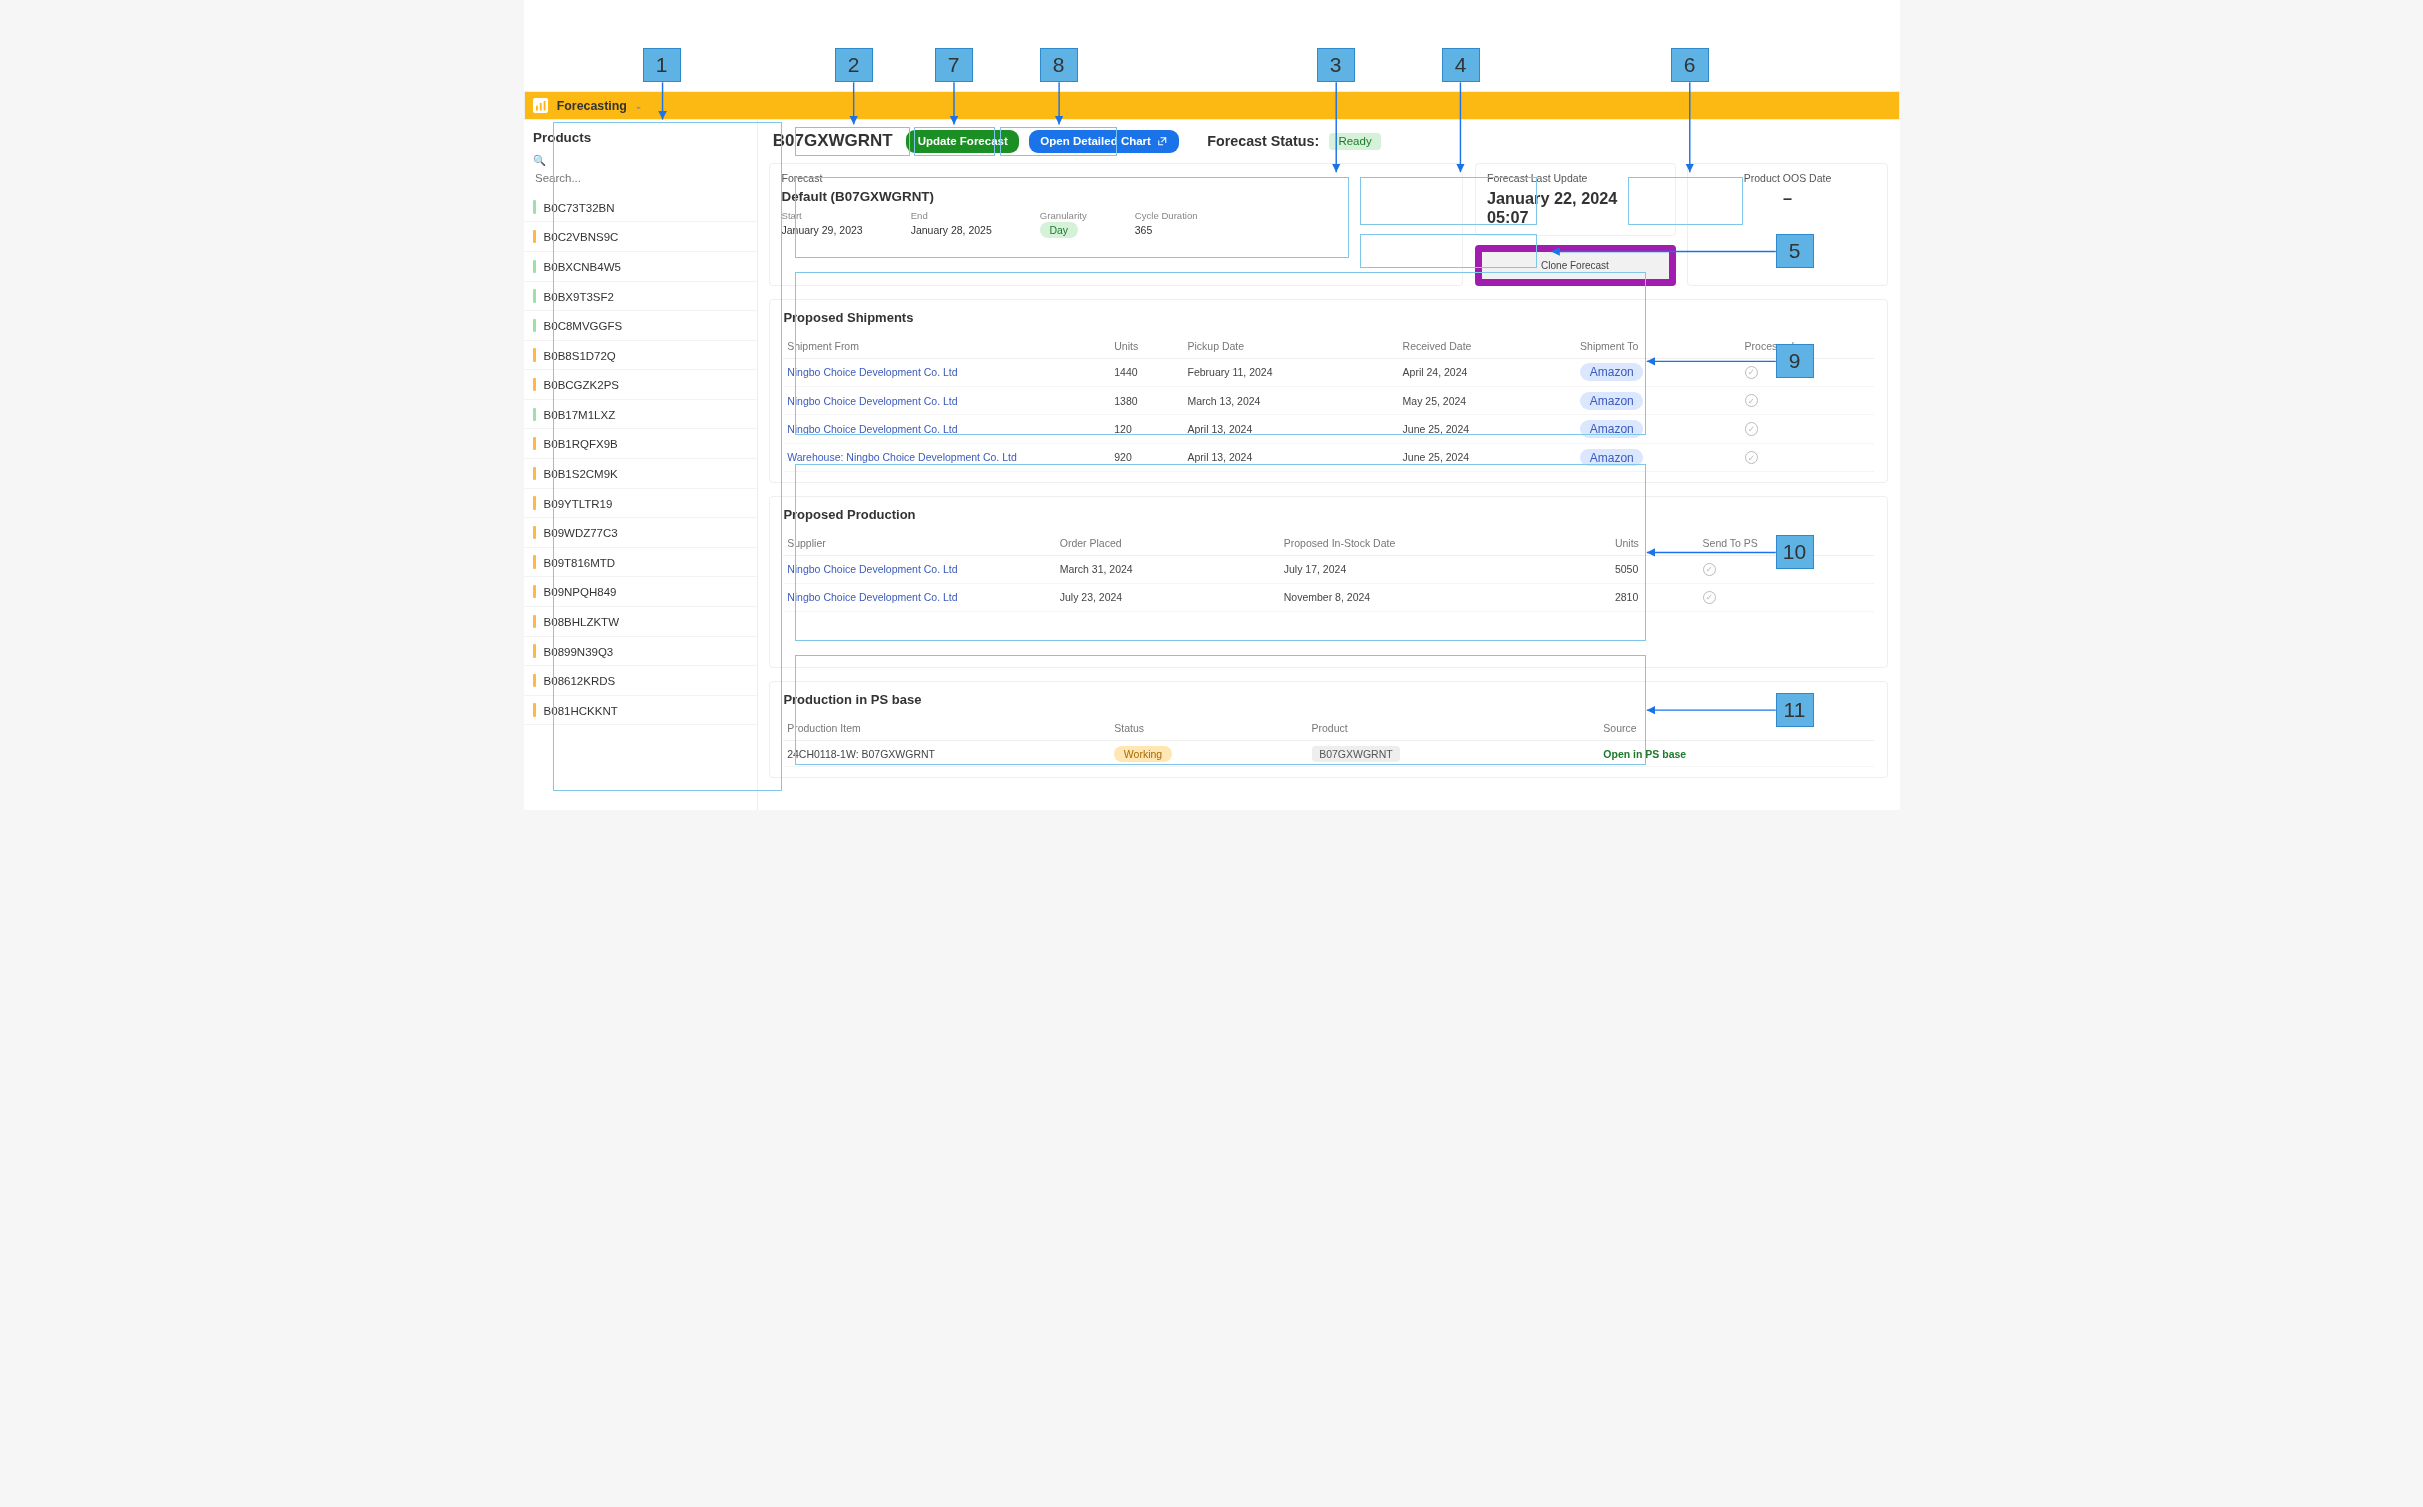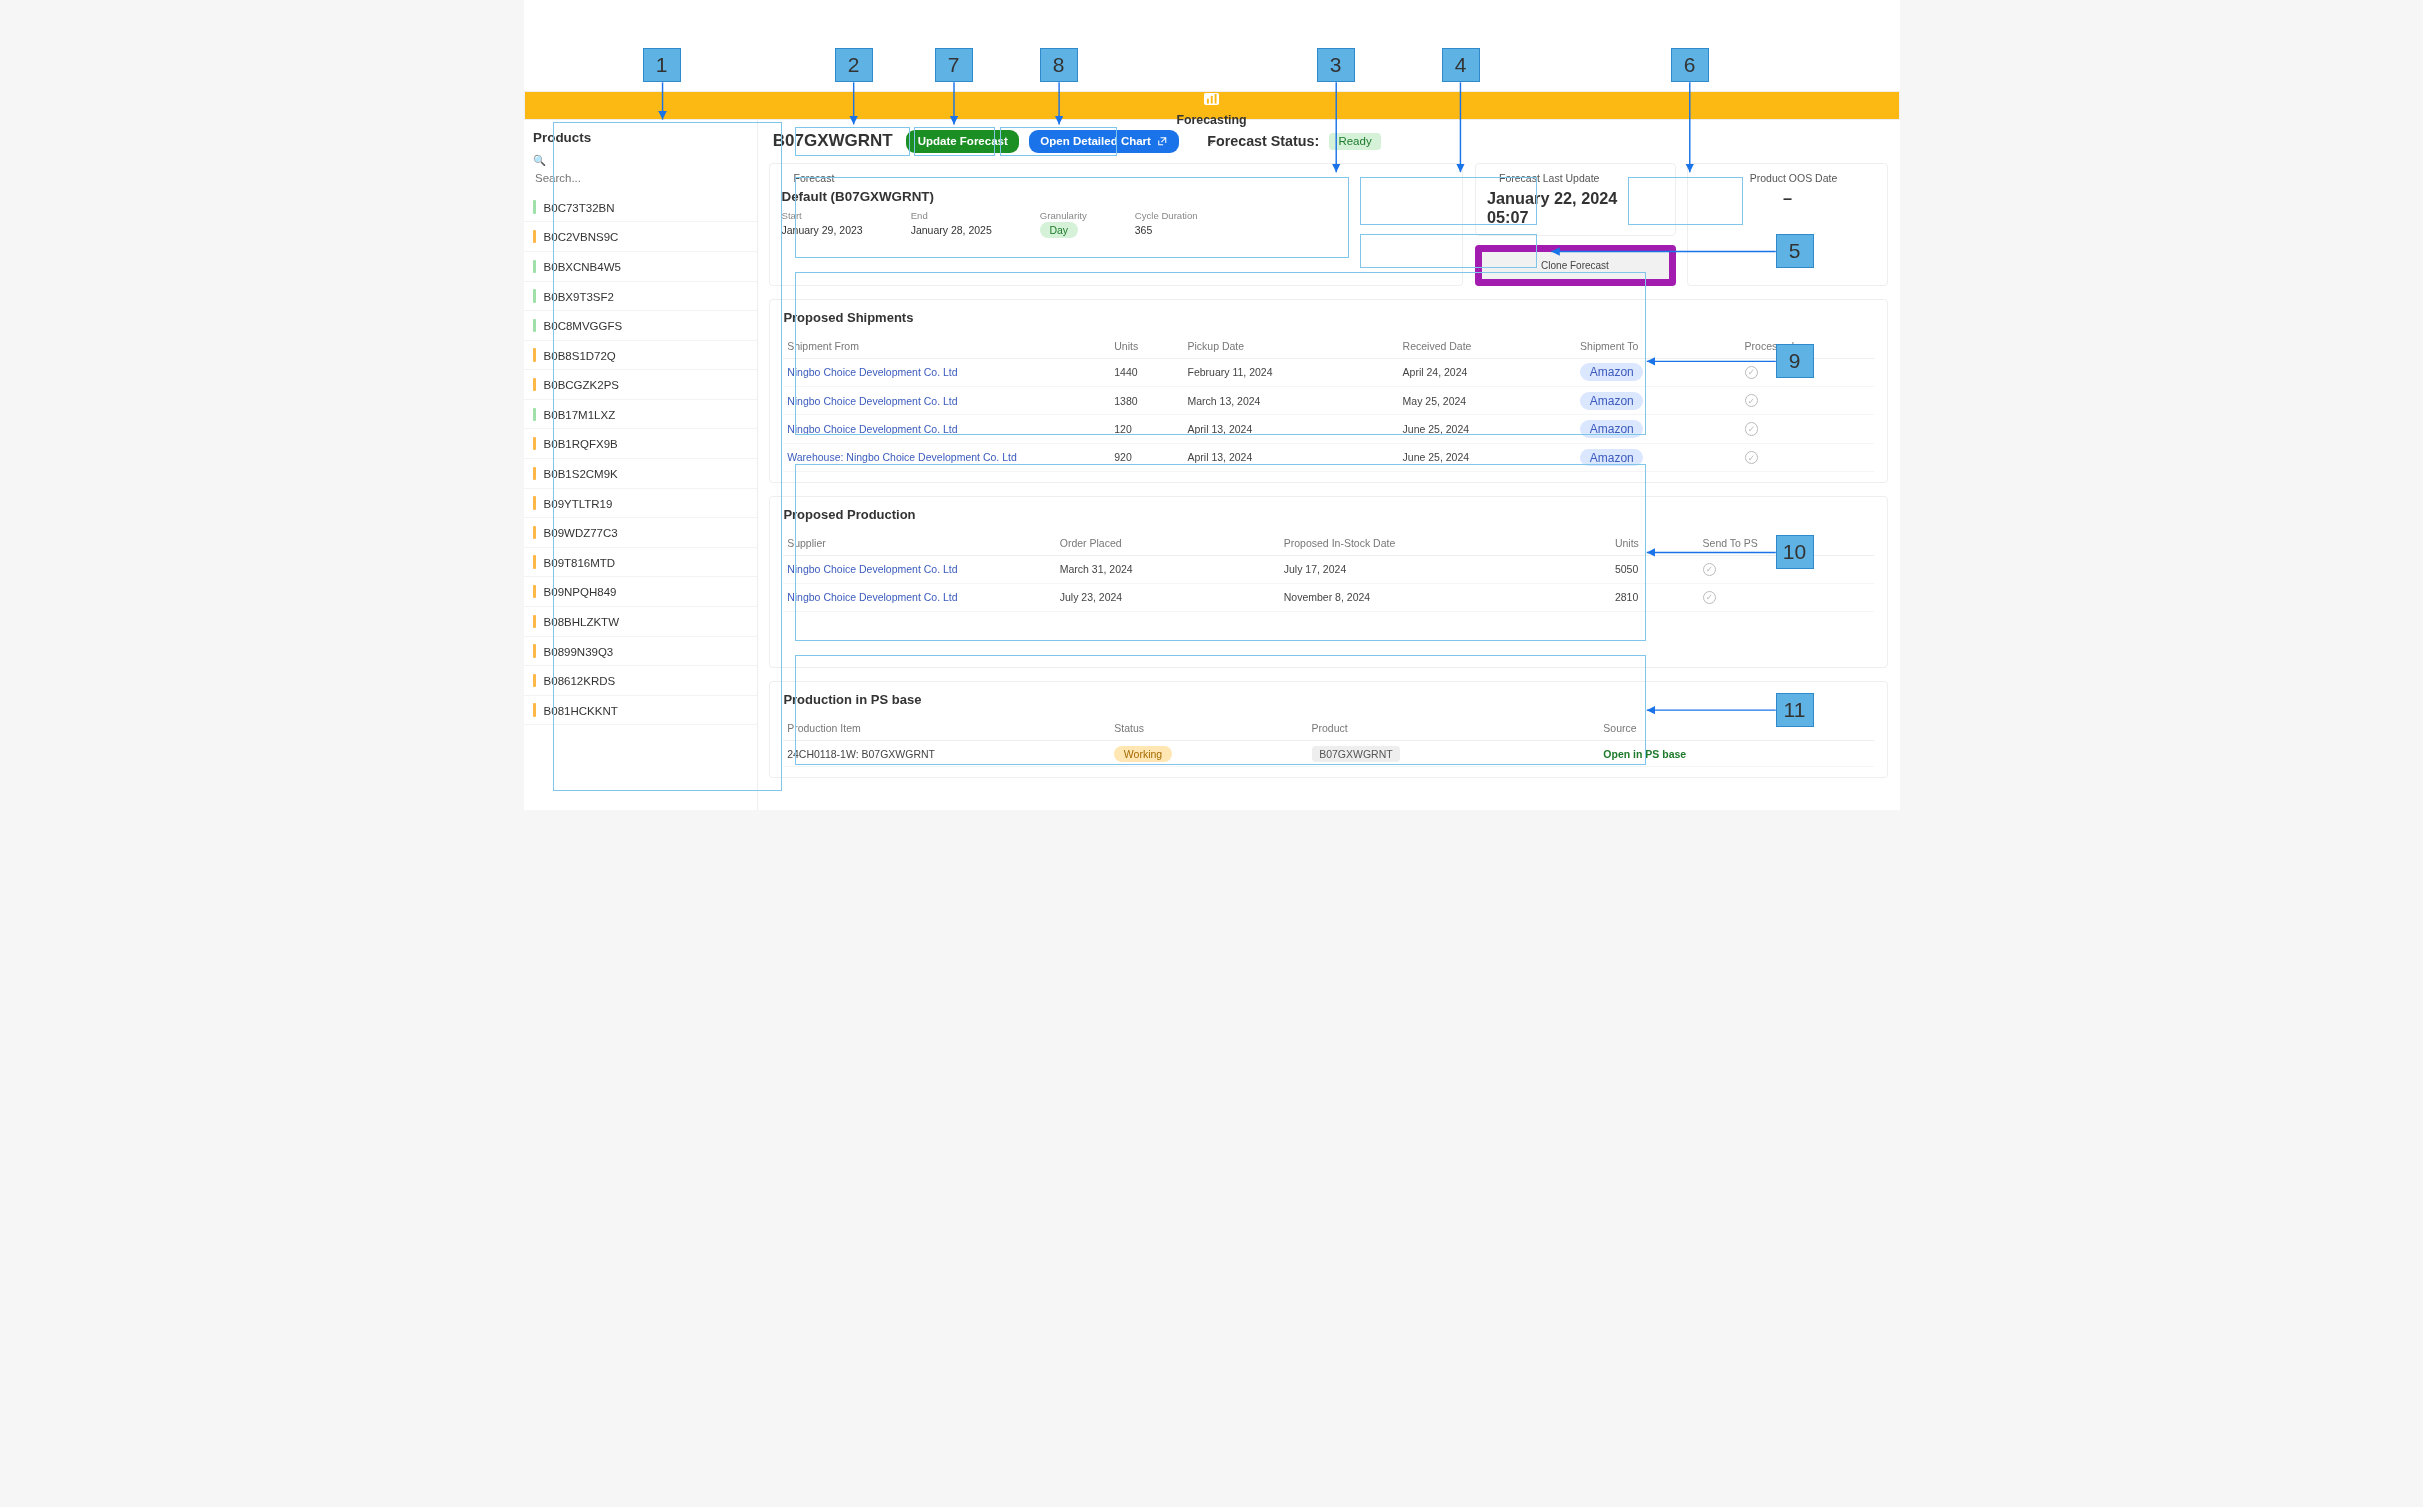--- a/index.html
+++ b/index.html
@@ -5,21 +5,21 @@
     * { box-sizing: border-box; margin: 0; padding: 0; }
     body { font-family: -apple-system, BlinkMacSystemFont, "Segoe UI", Arial, sans-serif; background: #f6f6f6; color: #333; }
     .app { width: 1376px; margin: 0 auto; background:#fff; position: relative; }
 
     
     .annot { position: absolute; width: 38px; height: 34px; background: #5eb3e4; border: 1.9px solid #2f8acb; display: flex; align-items: center; justify-content: center; font-size: 21px; font-weight: 400; }
     .arrow { position: absolute; pointer-events: none; }
     .highlight-box { position: absolute; border: 1.9px solid #7fc6ea; pointer-events: none; }
 
     
-    .hdr { height: 29px; background: #fdb913; display: flex; align-items: center; padding: 0 7.6px; gap: 7.6px; border: 1px solid #eee; flex-direction: column; }
+    .hdr { height: 29px; background: #fdb913; display: flex; align-items: center; padding: 0 7.6px; gap: 7.6px; border: 1px solid #eee; }
     .hdr-icon { width: 17px; height: 17px; background: #fff; border: 1.9px solid #fdb913; border-radius: 2.9px; display: flex; align-items: center; justify-content: center; }
     .hdr-title { font-weight: 700; font-size: 12.4px; }
     .hdr-caret { font-size: 9.6px; color: #888; }
 
     .body { display: flex; }
 
     
     .sidebar { width: 234px; flex-shrink: 0; border-right: 1px solid #eee; }
     .sb-title { font-weight: 700; padding: 9.6px 9.6px 5.7px; font-size: 13.4px; }
     .sb-search { padding: 0 9.6px 5.7px; }
@@ -42,21 +42,21 @@
     .forecast-status-label { font-weight: 700; font-size: 14.3px; margin-left: 19px; }
     .badge { display: inline-block; padding: 2.9px 9.6px; border-radius: 3.8px; font-size: 11.5px; }
     .badge-ready { background: #d5f2d9; color: #1d7a2b; }
     .badge-day { background: #d5f2d9; color: #1d7a2b; padding: 1.9px 9.6px; border-radius: 9.6px; font-size: 10.5px; }
     .badge-amazon { background: #dbe6ff; color: #3b5bbd; padding: 1.9px 9.6px; border-radius: 9.6px; font-size: 12px; }
     .badge-working { background: #ffe6b3; color: #a66b00; padding: 1.9px 9.6px; border-radius: 9.6px; font-size: 10.5px; }
     .badge-sku { background: #eee; color: #555; padding: 1.9px 7.6px; border-radius: 3.8px; font-size: 10.5px; }
 
     .row-cards { display: flex; gap: 11.5px; margin-bottom: 13.4px; }
     .card { background: #fff; border: 1px solid #eee; border-radius: 3.8px; padding: 7.6px 11.5px; }
-    .card-title { font-size: 10.5px; color: #555; margin-bottom: 5.7px; margin-left: 12px; }
+    .card-title { font-size: 10.5px; color: #555; margin-bottom: 5.7px; }
     .card-sub { font-weight: 700; font-size: 13.4px; margin-bottom: 5.7px; }
     .meta-row { display: flex; gap: 48px; }
     .meta-block .lbl { font-size: 9.6px; color: #888; margin-bottom: 2.9px; }
     .meta-block .val { font-size: 10.5px; color: #333; }
     .big-val { font-weight: 700; font-size: 16.3px; }
 
     .btn-grey { width: 100%; background: #f1f1f1; border: 7px solid #a21caf; color: #444; padding: 7.6px; border-radius: 3.8px; font-size: 10px; cursor: pointer; }
 
     .section { background: #fff; border: 1px solid #eee; border-radius: 3.8px; padding: 9.6px 13.4px; margin-bottom: 13.4px; }
     .section-title { font-size: 13px; font-weight: 600; margin-bottom: 9.6px; }

